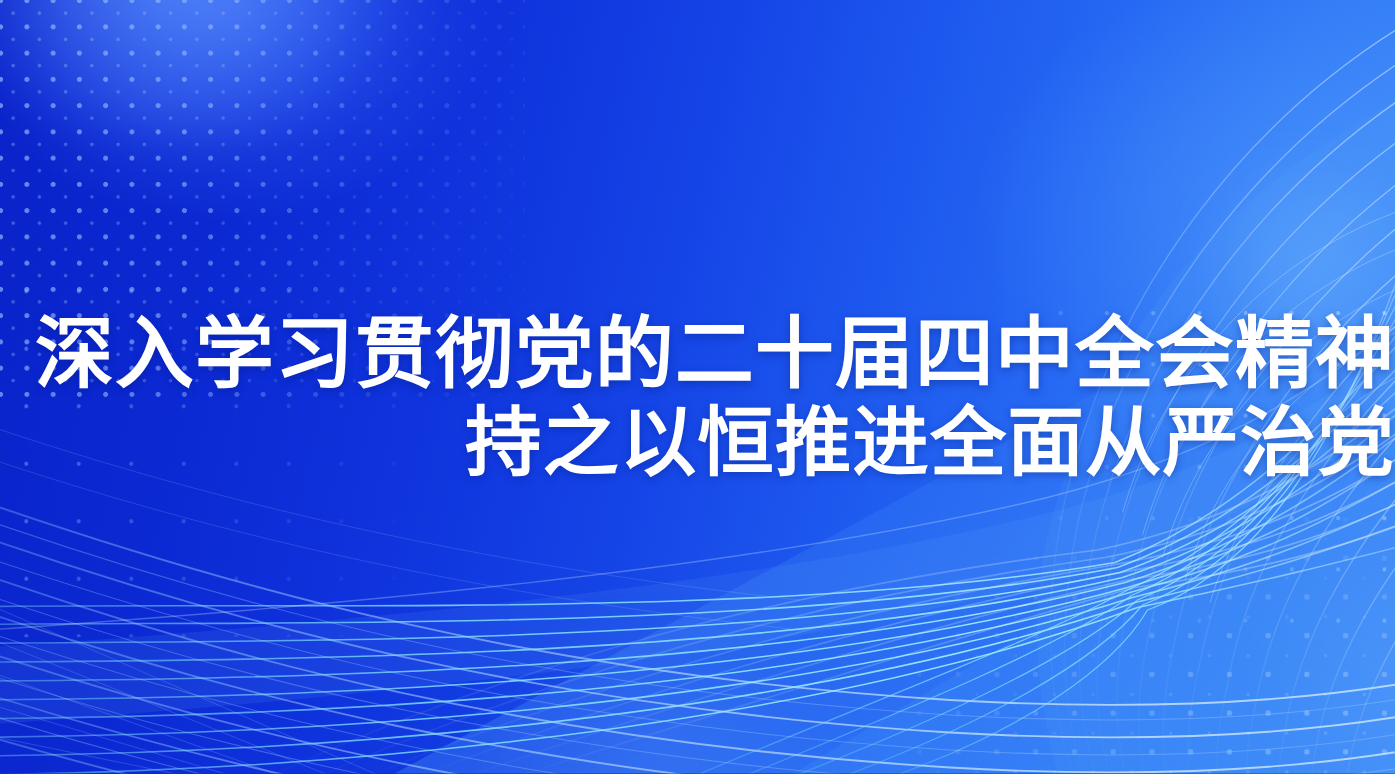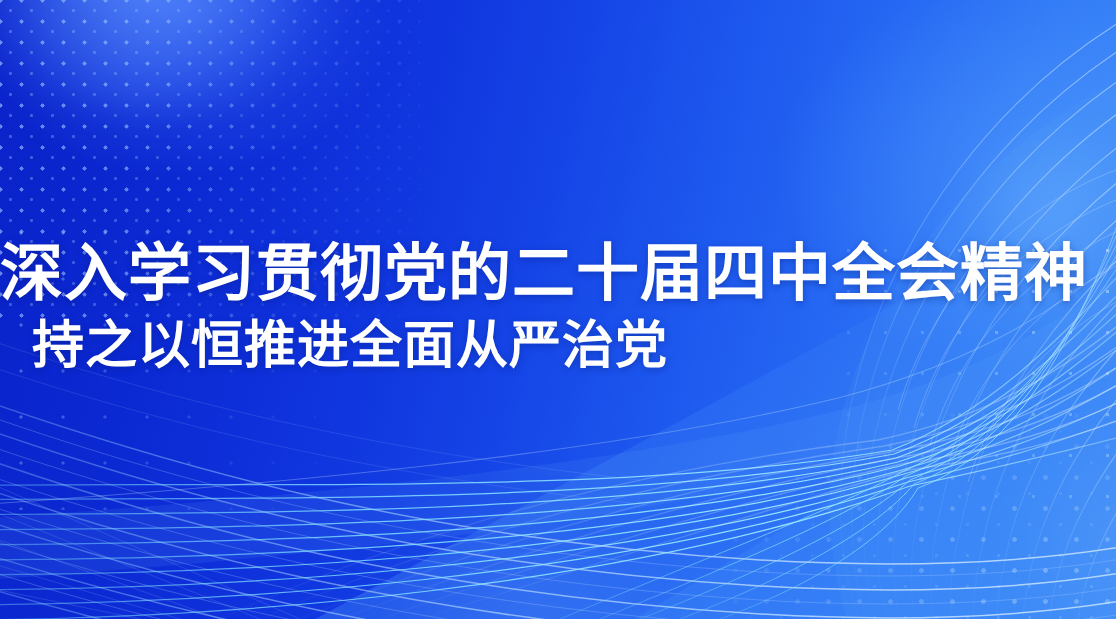--- a/index.html
+++ b/index.html
@@ -94,36 +94,36 @@
   #lineart {
     position:absolute; left:0; top:0;
     width:1116px; height:619px;
     pointer-events:none;
   }
 
   
   .title-block {
     position:absolute;
     left:0; right:0;
-    top:238px;
-    text-align:left;
+    top:248px;
+    text-align:right;
     z-index:30;
   }
   .title-line {
     color:#ffffff;
     font-family:"Liberation Serif", "DejaVu Serif", serif;
     font-weight:700;
     font-size:63px;
     line-height:72px;
     letter-spacing:1px;
     white-space:nowrap;
     text-shadow:0 2px 7px rgba(3,25,120,0.38);
   }
   .title-line.l1 { font-size:63px; }
-  .title-line.l2 { font-size:52px;padding-left:32px; }
+  .title-line.l2 { font-size:61px;padding-left:32px; }
 </style>
 </head>
 <body>
 
 <div id="banner">
 
   <div class="orb orb-tl"></div>
   <div class="orb orb-tr"></div>
   <div class="orb orb-br"></div>
   <div class="orb orb-bc"></div>

